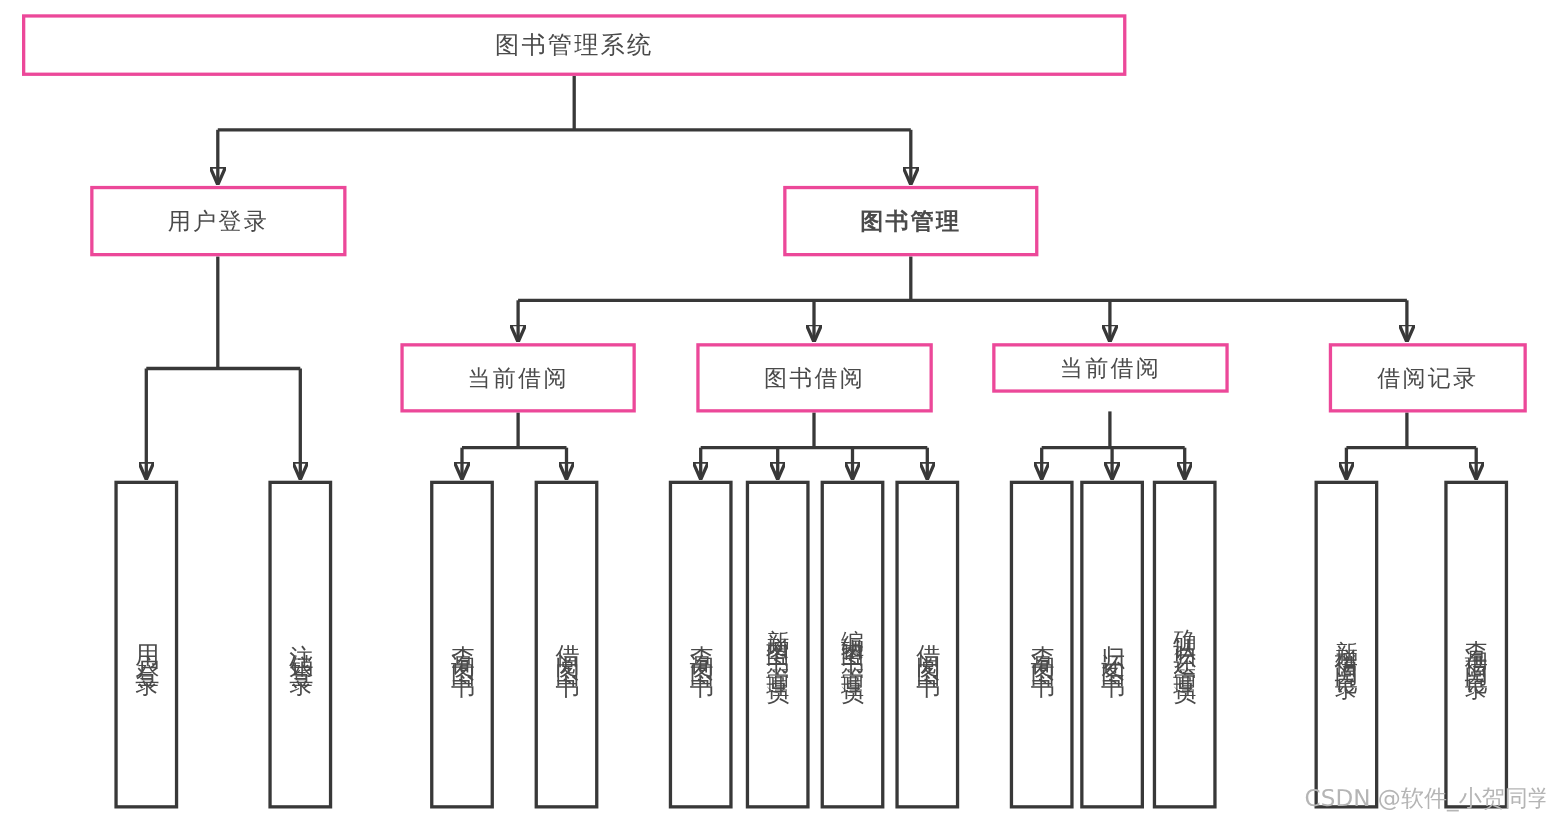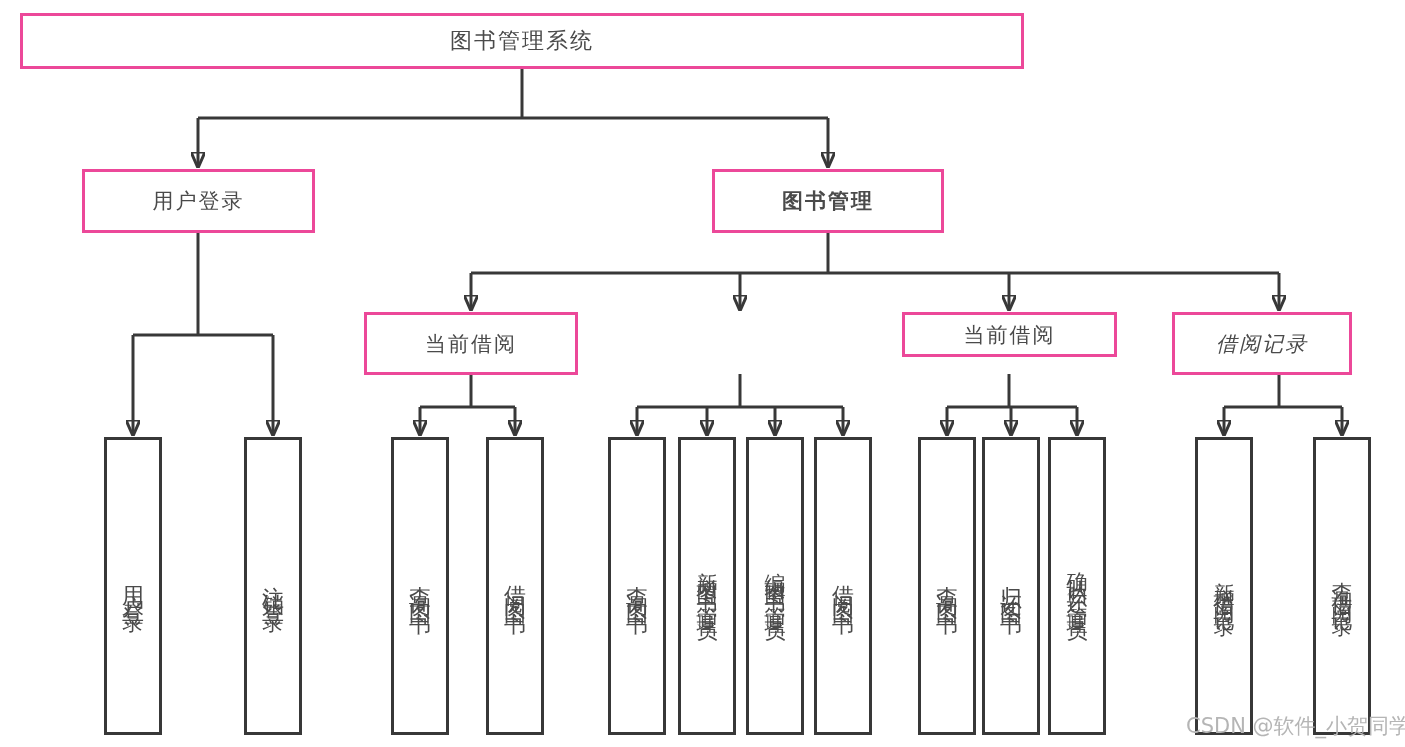--- a/index.html
+++ b/index.html
@@ -38,21 +38,21 @@
     color: #4a4a4a;
     z-index: 2;
     white-space: nowrap;
   }
   .root-node   { left: 20px;  top: 13px;  width: 1004px; height: 56px; font-size: 22px; }
   .n-user-login{ left: 82px;  top: 169px; width: 233px;  height: 64px; }
   .n-book-mgmt { left: 712px; top: 169px; width: 232px;  height: 64px; font-weight: bold; }
   .n-rec       { left: 364px; top: 312px; width: 214px;  height: 63px; }
   .n-bb        { left: 633px; top: 312px; width: 215px;  height: 63px; }
   .n-cb        { left: 902px; top: 312px; width: 215px;  height: 45px; }
-  .n-br        { left: 1172px;top: 312px; width: 180px;  height: 63px; font-style: italic; }
+  .n-br        { left: 1208px;top: 312px; width: 180px;  height: 63px; }
   .leaf {
     position: absolute;
     box-sizing: border-box;
     top: 437px;
     width: 58px;
     height: 298px;
     border: 3px solid #383838;
     background: #ffffff;
     display: flex;
     align-items: center;
@@ -140,20 +140,21 @@
     <path d="M1224,407 V434" marker-end="url(#arw)"></path>
     <path d="M1342,407 V434" marker-end="url(#arw)"></path>
   </svg>
 
   <div class="hnode root-node">图书管理系统</div>
 
   <div class="hnode n-user-login">用户登录</div>
   <div class="hnode n-book-mgmt">图书管理</div>
 
   <div class="hnode n-rec">当前借阅</div>
+  <div class="hnode n-bb">图书借阅</div>
   <div class="hnode n-cb">当前借阅</div>
   <div class="hnode n-br">借阅记录</div>
 
   <div class="leaf l-login">用户登录</div>
   <div class="leaf l-logout">注销登录</div>
   <div class="leaf l-rec-query">查询图书</div>
   <div class="leaf l-rec-borrow">借阅图书</div>
   <div class="leaf l-bb-query">查询图书</div>
   <div class="leaf l-bb-add">新增图书（管理员）</div>
   <div class="leaf l-bb-edit">编辑图书（管理员）</div>

